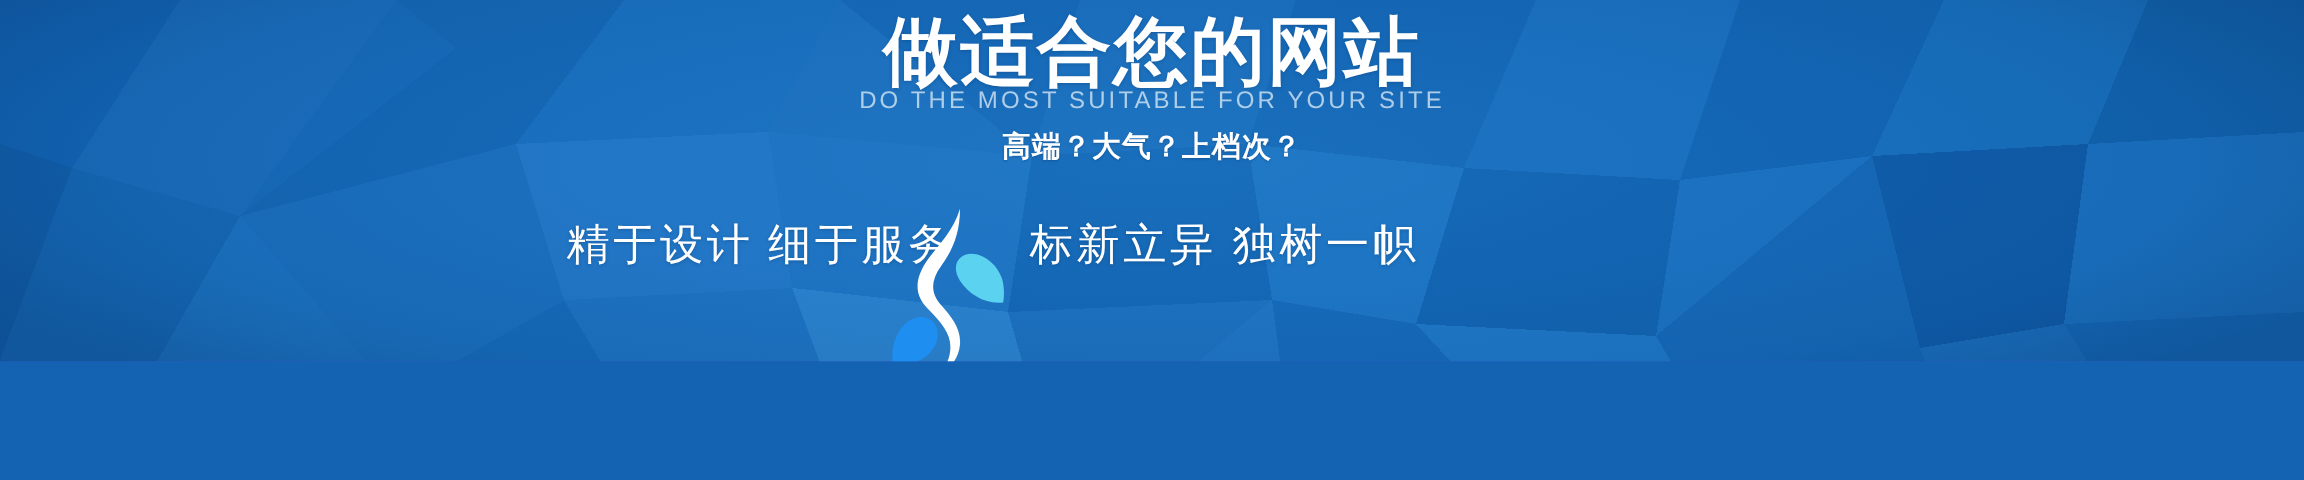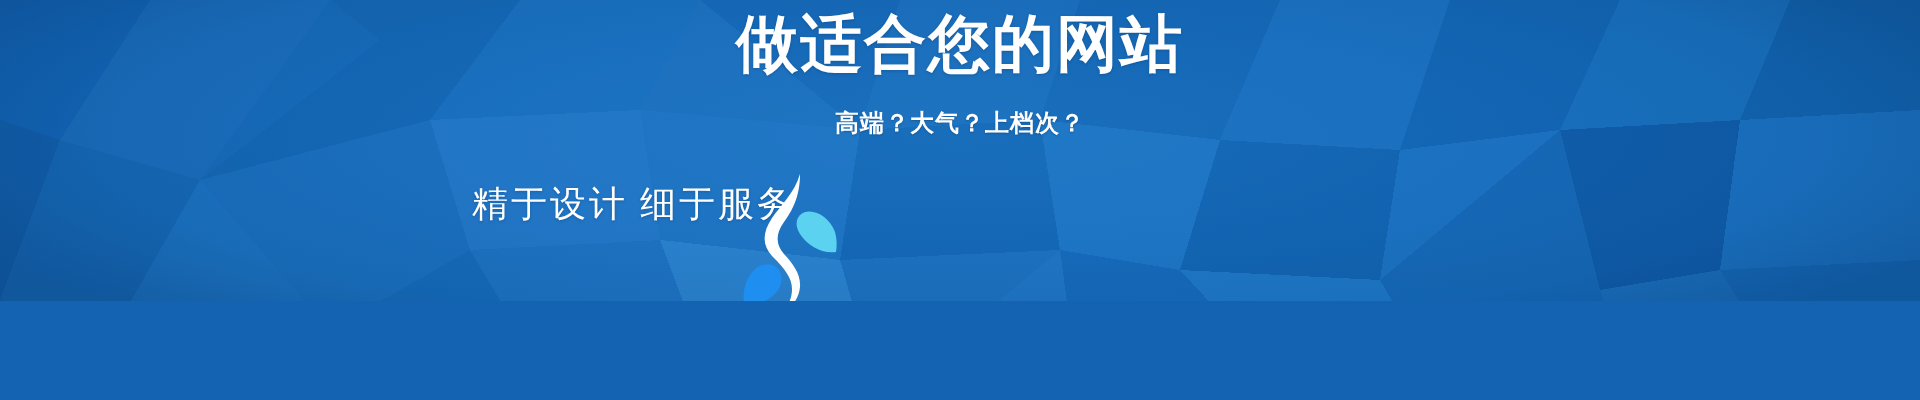--- a/index.html
+++ b/index.html
@@ -146,26 +146,28 @@
       <polygon points="1380,280 1560,130 1600,290" fill="#0d5aa6" opacity=".40"></polygon>
     </g>
   </svg>
 
   <div id="vignette"></div>
 
   <div id="content">
 
     <div class="headline">做适合您的网站</div>
 
+    <div class="subhead-en">DO THE MOST SUITABLE FOR YOUR SITE</div>
 
     <div class="tagline l1">高端？大气？上档次？</div>
 
 
     <div class="slogan left">精于设计  细于服务</div>
 
+    <div class="slogan right">标新立异  独树一帜</div>
 
     <div id="logo">
       <svg viewBox="0 0 96 145" xmlns="http://www.w3.org/2000/svg">
 
         <path d="M58 2
                  C 52 22, 38 34, 30 46
                  C 20 61, 20 74, 31 85
                  C 43 97, 50 106, 50 117
                  C 50 128, 45 136, 37 143
                  C 49 137, 57 127, 58 115

